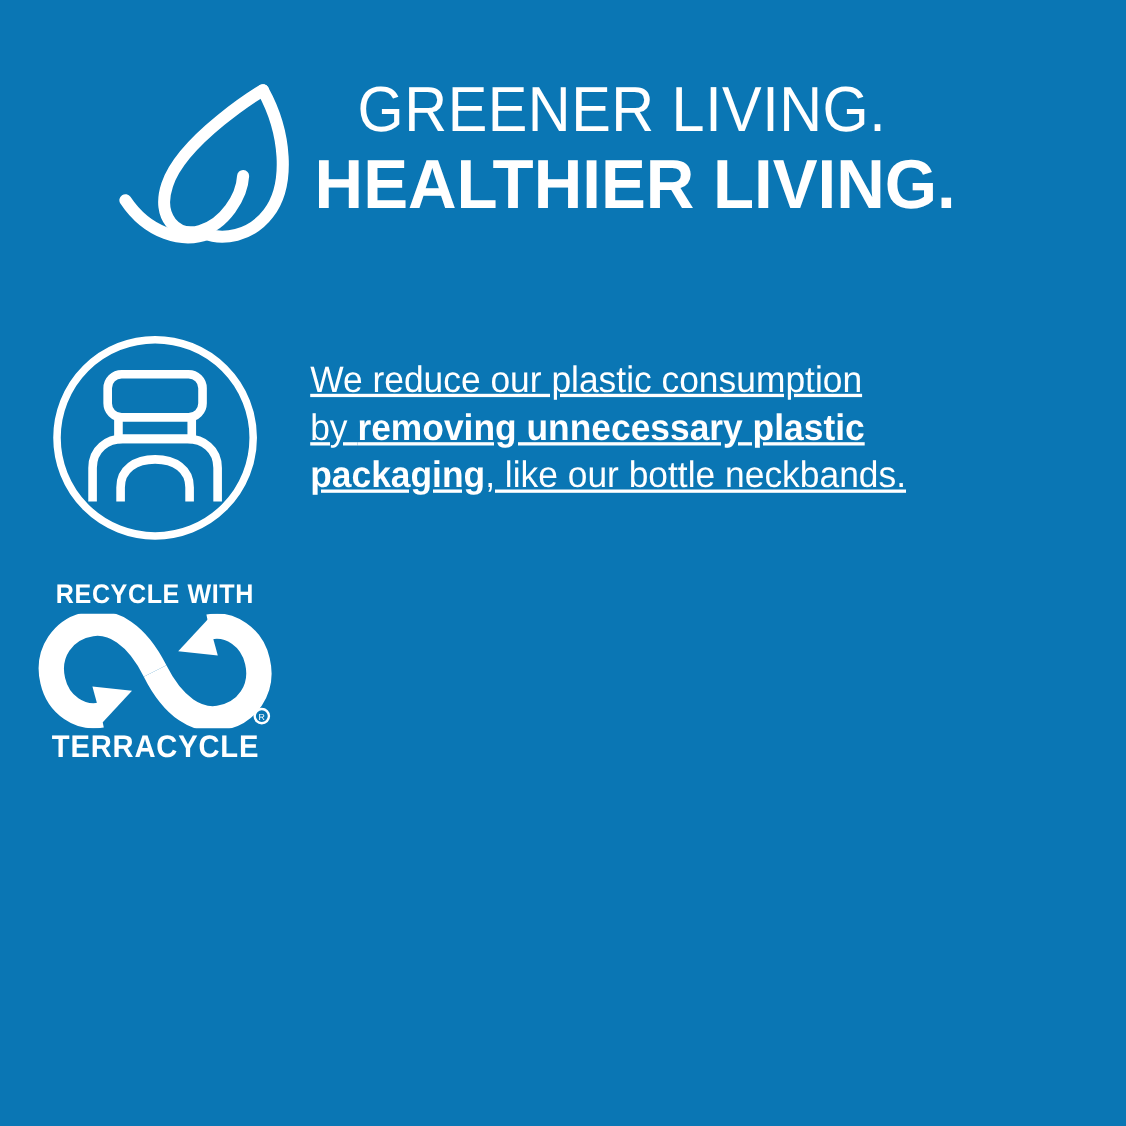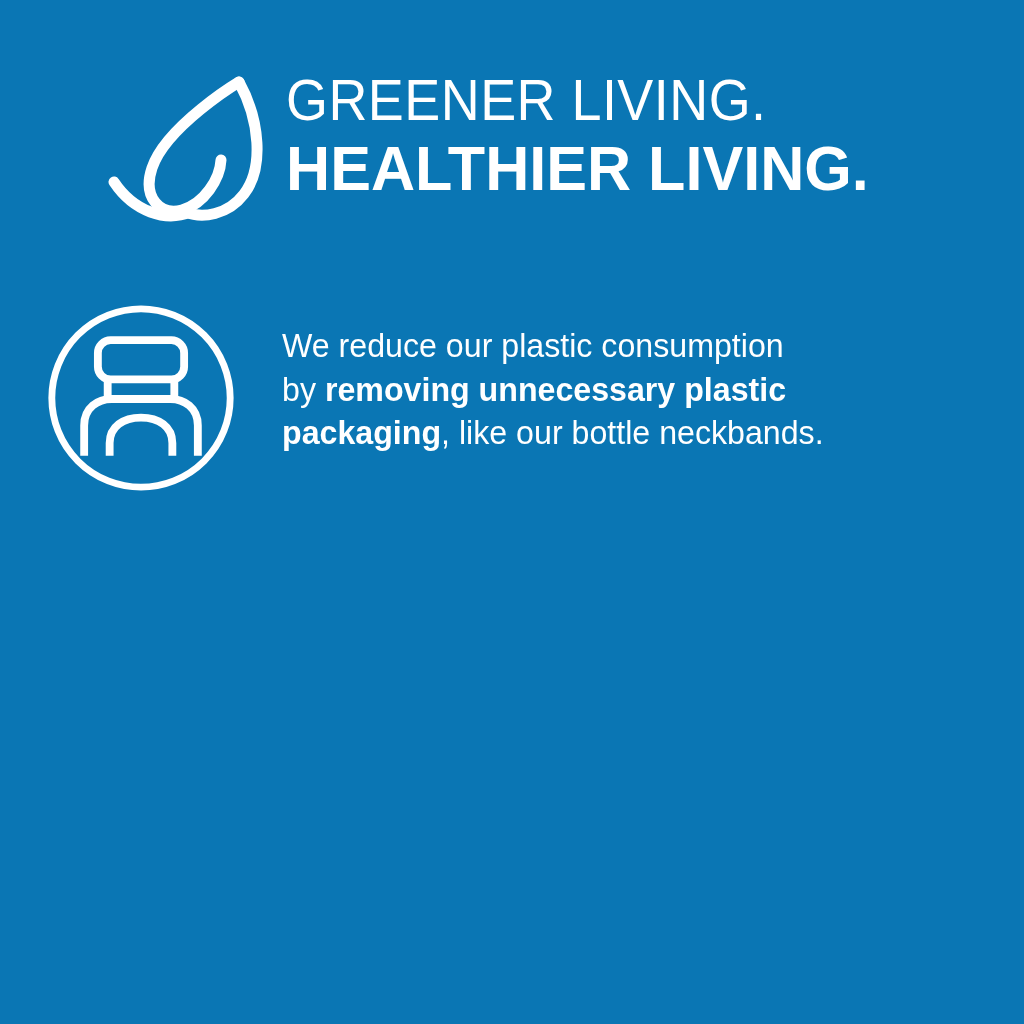--- a/index.html
+++ b/index.html
@@ -23,20 +23,21 @@
   #header {
     position: absolute;
     left: 0; top: 62px;
     width: 992px;
     height: 175px;
     display: flex;
     align-items: flex-start;
     justify-content: flex-start;
     padding-left: 108px;
     box-sizing: border-box;
+    text-align: center;
   }
   #leaf-mark {
     width: 162px;
     height: 152px;
     flex: 0 0 auto;
     margin-top: 14px;
     margin-right: 16px;
   }
   #headline-stack {
     display: flex;
@@ -95,21 +96,21 @@
     font-size: 17px;
     vertical-align: super;
     line-height: 0;
     font-weight: 700;
   }
 
   #row-plastic   { top: 300px; }
   #row-terracycle{ top: 528px; }
   #row-gmo       { top: 750px; }
 
-  #row-plastic .row-text    { padding-top: 24px; }
+  #row-plastic .row-text    { padding-top: 24px; text-decoration: underline; }
   #row-terracycle .row-text { padding-top: 22px; }
   #row-gmo .row-text        { padding-top: 8px; }
 
   
   #terracycle-badge {
     width: 222px;
     display: flex;
     flex-direction: column;
     align-items: center;
   }
@@ -179,18 +180,41 @@
       </span>
     </div>
     <div class="row-text">
       <div class="body-line"><span>We reduce our plastic consumption</span></div>
       <div class="body-line"><span>by </span><b>removing unnecessary plastic</b></div>
       <div class="body-line"><b>packaging</b><span>, like our bottle neckbands.</span></div>
     </div>
   </div>
 
   <div class="row" id="row-terracycle">
+    <div class="row-icon">
+      <div id="terracycle-badge">
+        <div class="tc-word-top">RECYCLE WITH</div>
+        <span id="tc-loop">
+          <svg class="icon-svg" viewBox="0 0 214 104" width="214" height="104" aria-hidden="true">
+            <g fill="none" stroke="#ffffff" stroke-width="23" stroke-linecap="butt">
+
+              <path d="M107 52 C 90 18, 68 6, 49 9 C 23 13, 8 36, 14 61 C 19 83, 39 96, 58 92"></path>
+
+              <path d="M107 52 C 124 86, 146 98, 165 95 C 191 91, 206 68, 200 43 C 195 21, 175 8, 156 12"></path>
+            </g>
+
+            <polygon points="50,66 86,70 59,99" fill="#ffffff"></polygon>
+
+            <polygon points="164,38 128,34 155,5" fill="#ffffff"></polygon>
+
+            <circle cx="204" cy="93" r="6.5" fill="none" stroke="#ffffff" stroke-width="2.2"></circle>
+            <text x="204" y="96.5" font-family="Liberation Sans, sans-serif" font-size="8" fill="#ffffff" text-anchor="middle">R</text>
+          </svg>
+        </span>
+        <div class="tc-word-bottom">TERRACYCLE</div>
+      </div>
+    </div>
   </div>
 
   <div class="row" id="row-gmo">
   </div>
 
 </div>
 
 </body></html>

